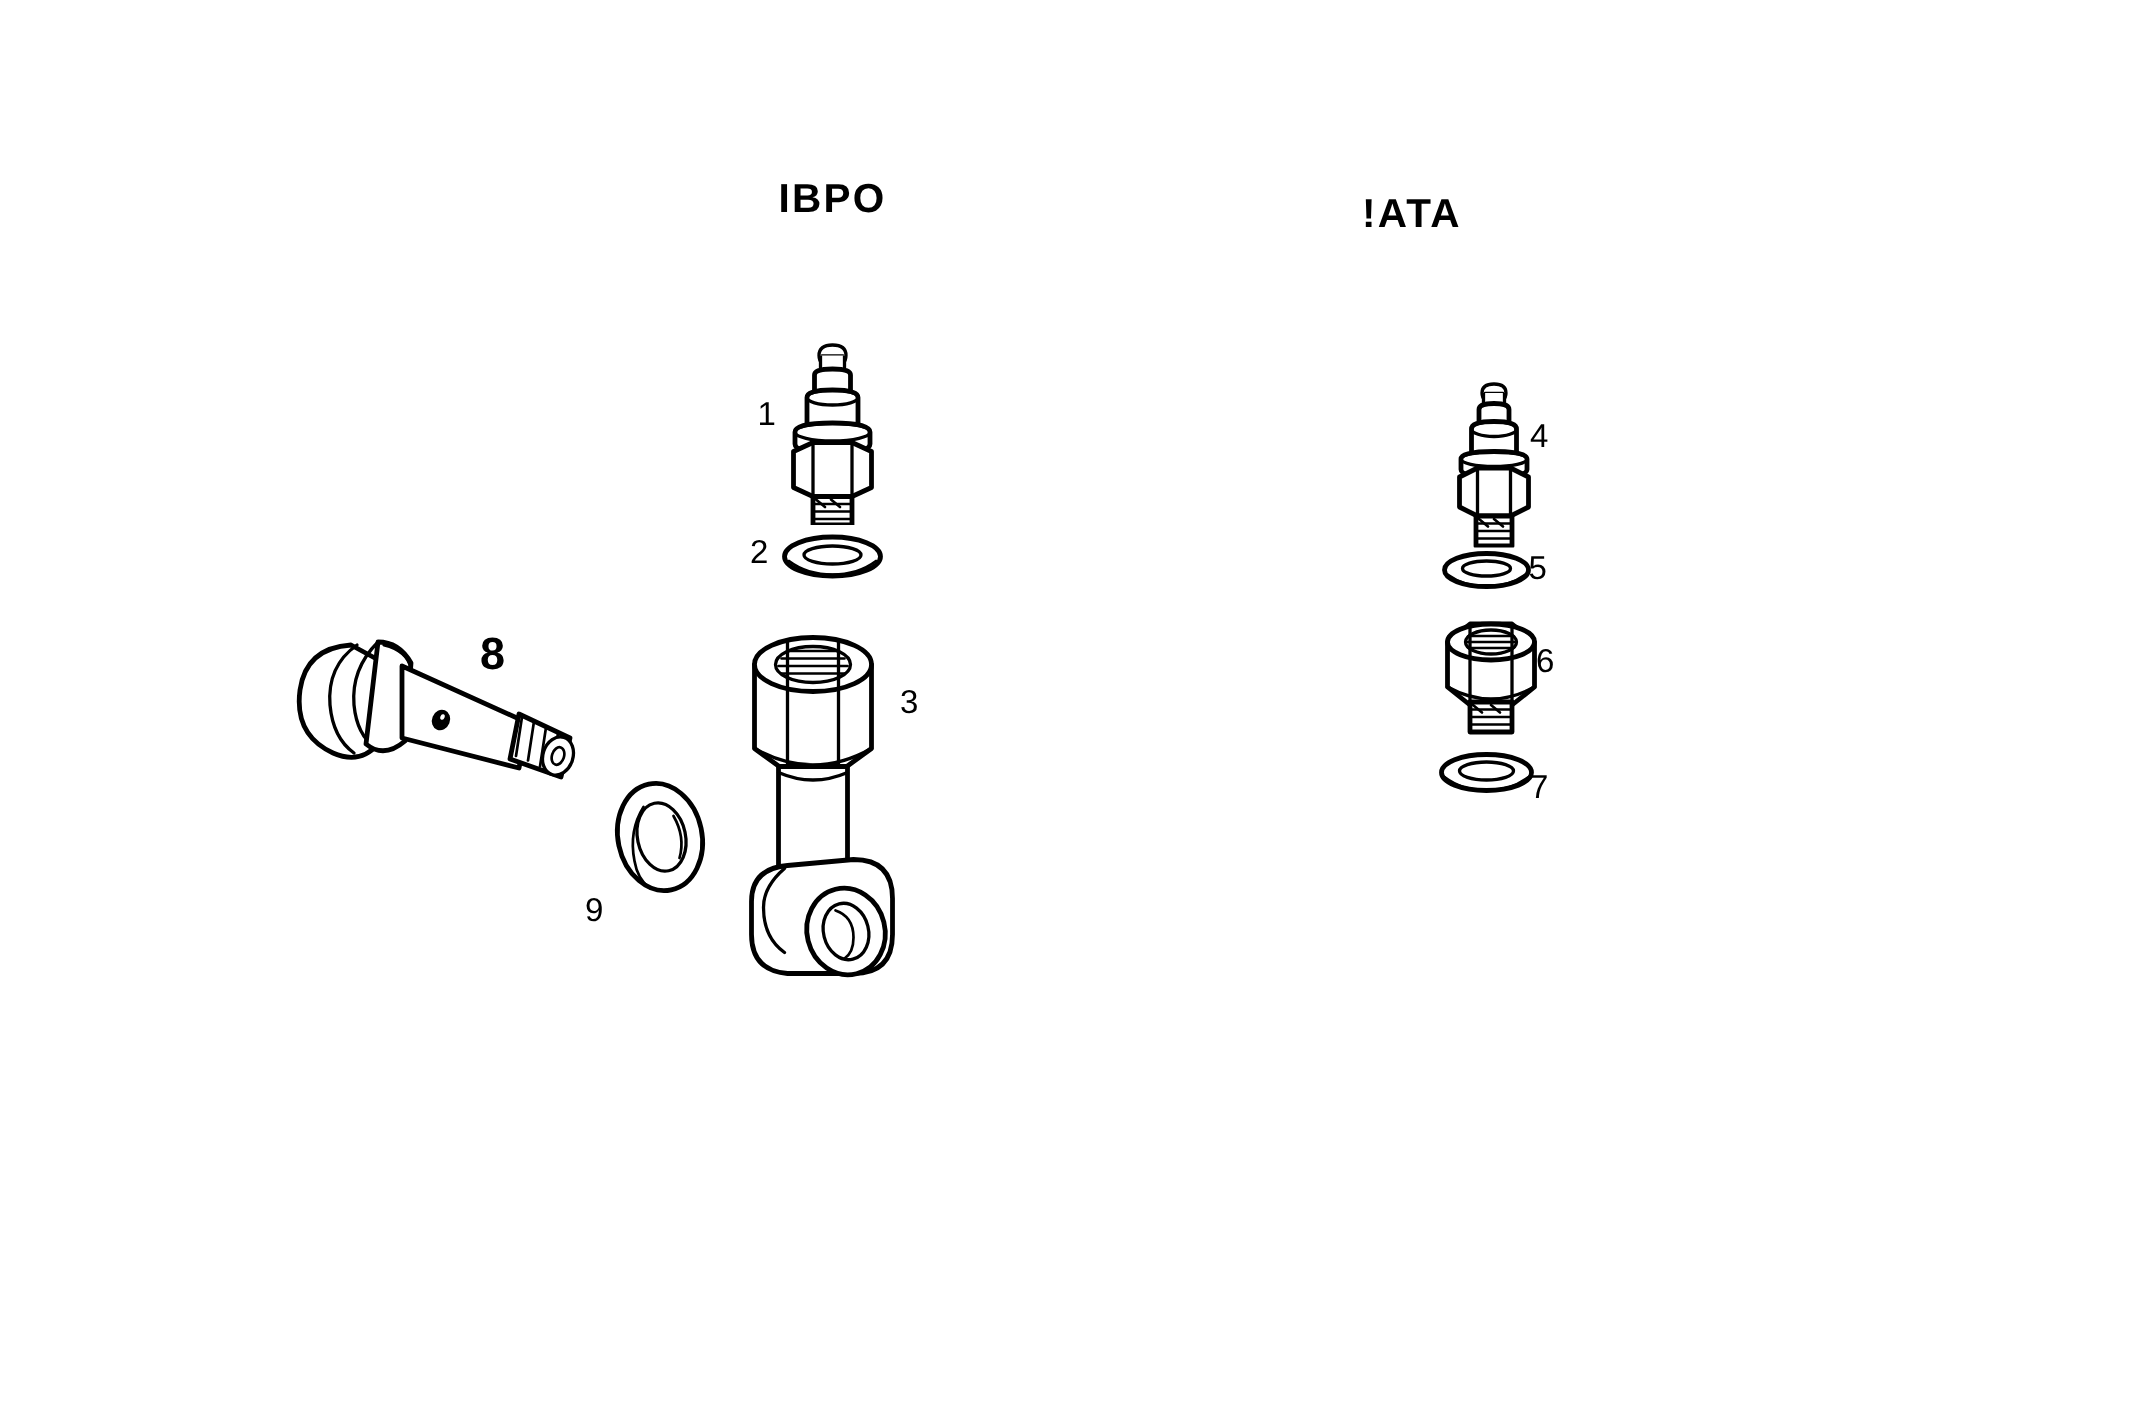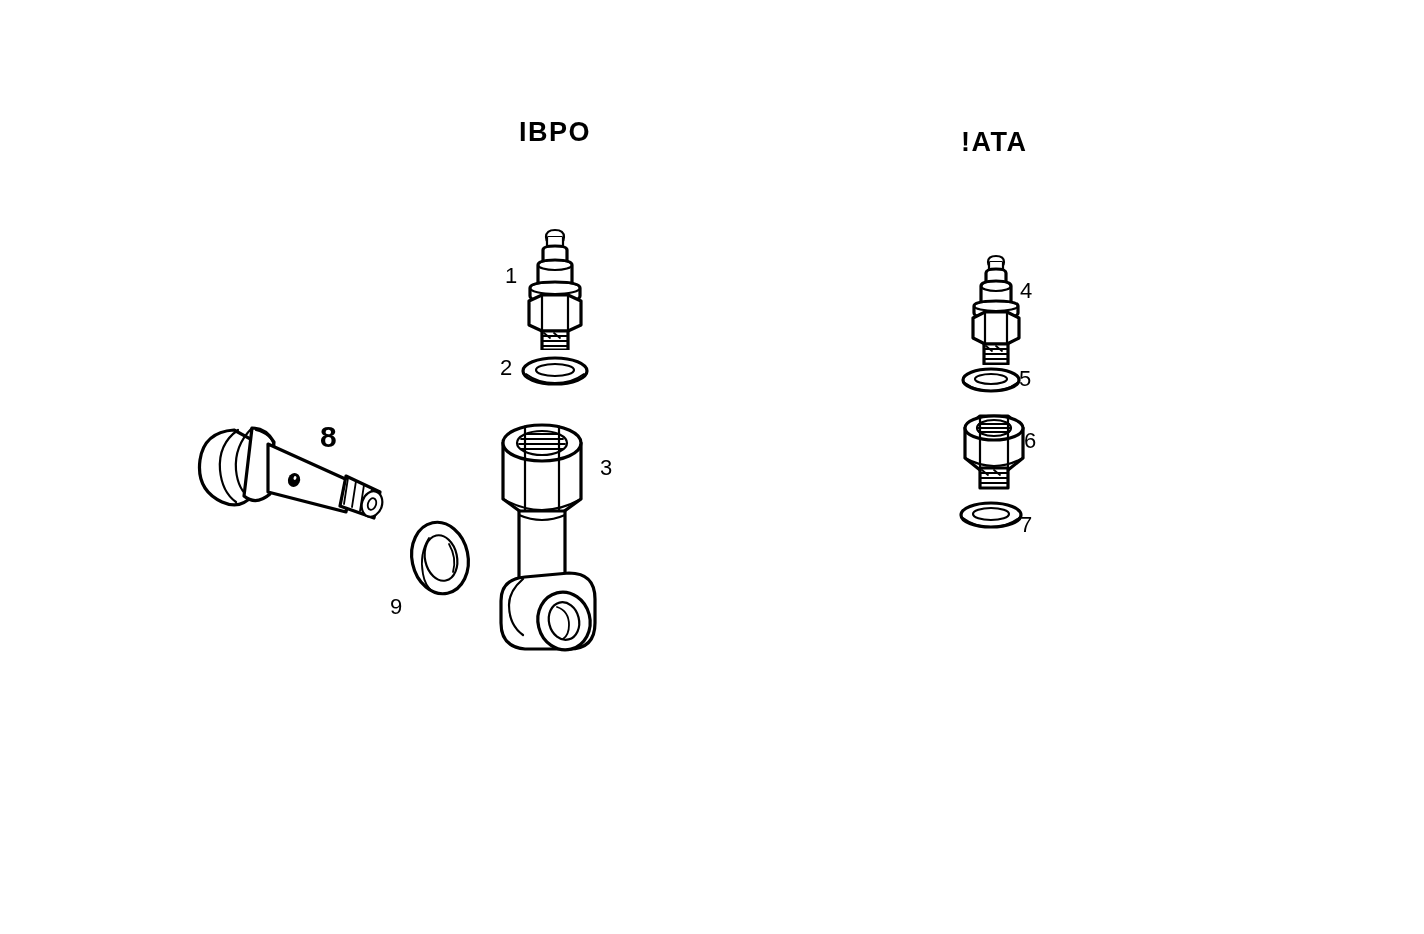--- a/index.html
+++ b/index.html
@@ -29,21 +29,21 @@
     position: absolute;
     font-family: "Liberation Sans", sans-serif;
     font-weight: bold;
     font-size: 27px;
     letter-spacing: 1.5px;
     color: #000;
     white-space: nowrap;
   }
 
   #heading-left  { left: 519px; top: 117px; }
-  #heading-right { left: 961px; top: 127px; }
+  #heading-right { left: 908px; top: 127px; }
 
   .callout {
     position: absolute;
     font-family: "Liberation Sans", sans-serif;
     font-size: 22px;
     font-weight: normal;
     color: #000;
     white-space: nowrap;
   }
   .callout.big {

